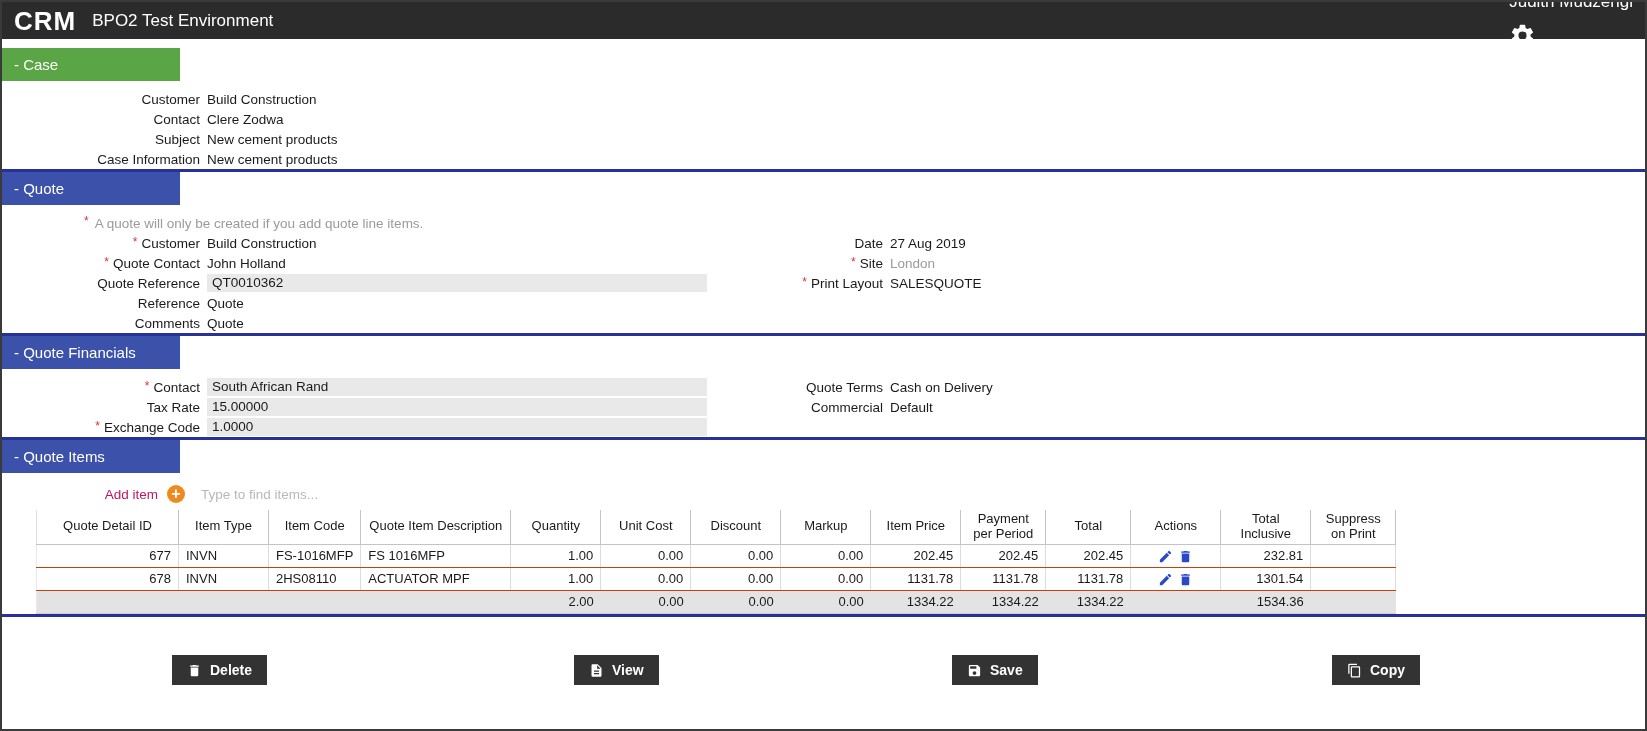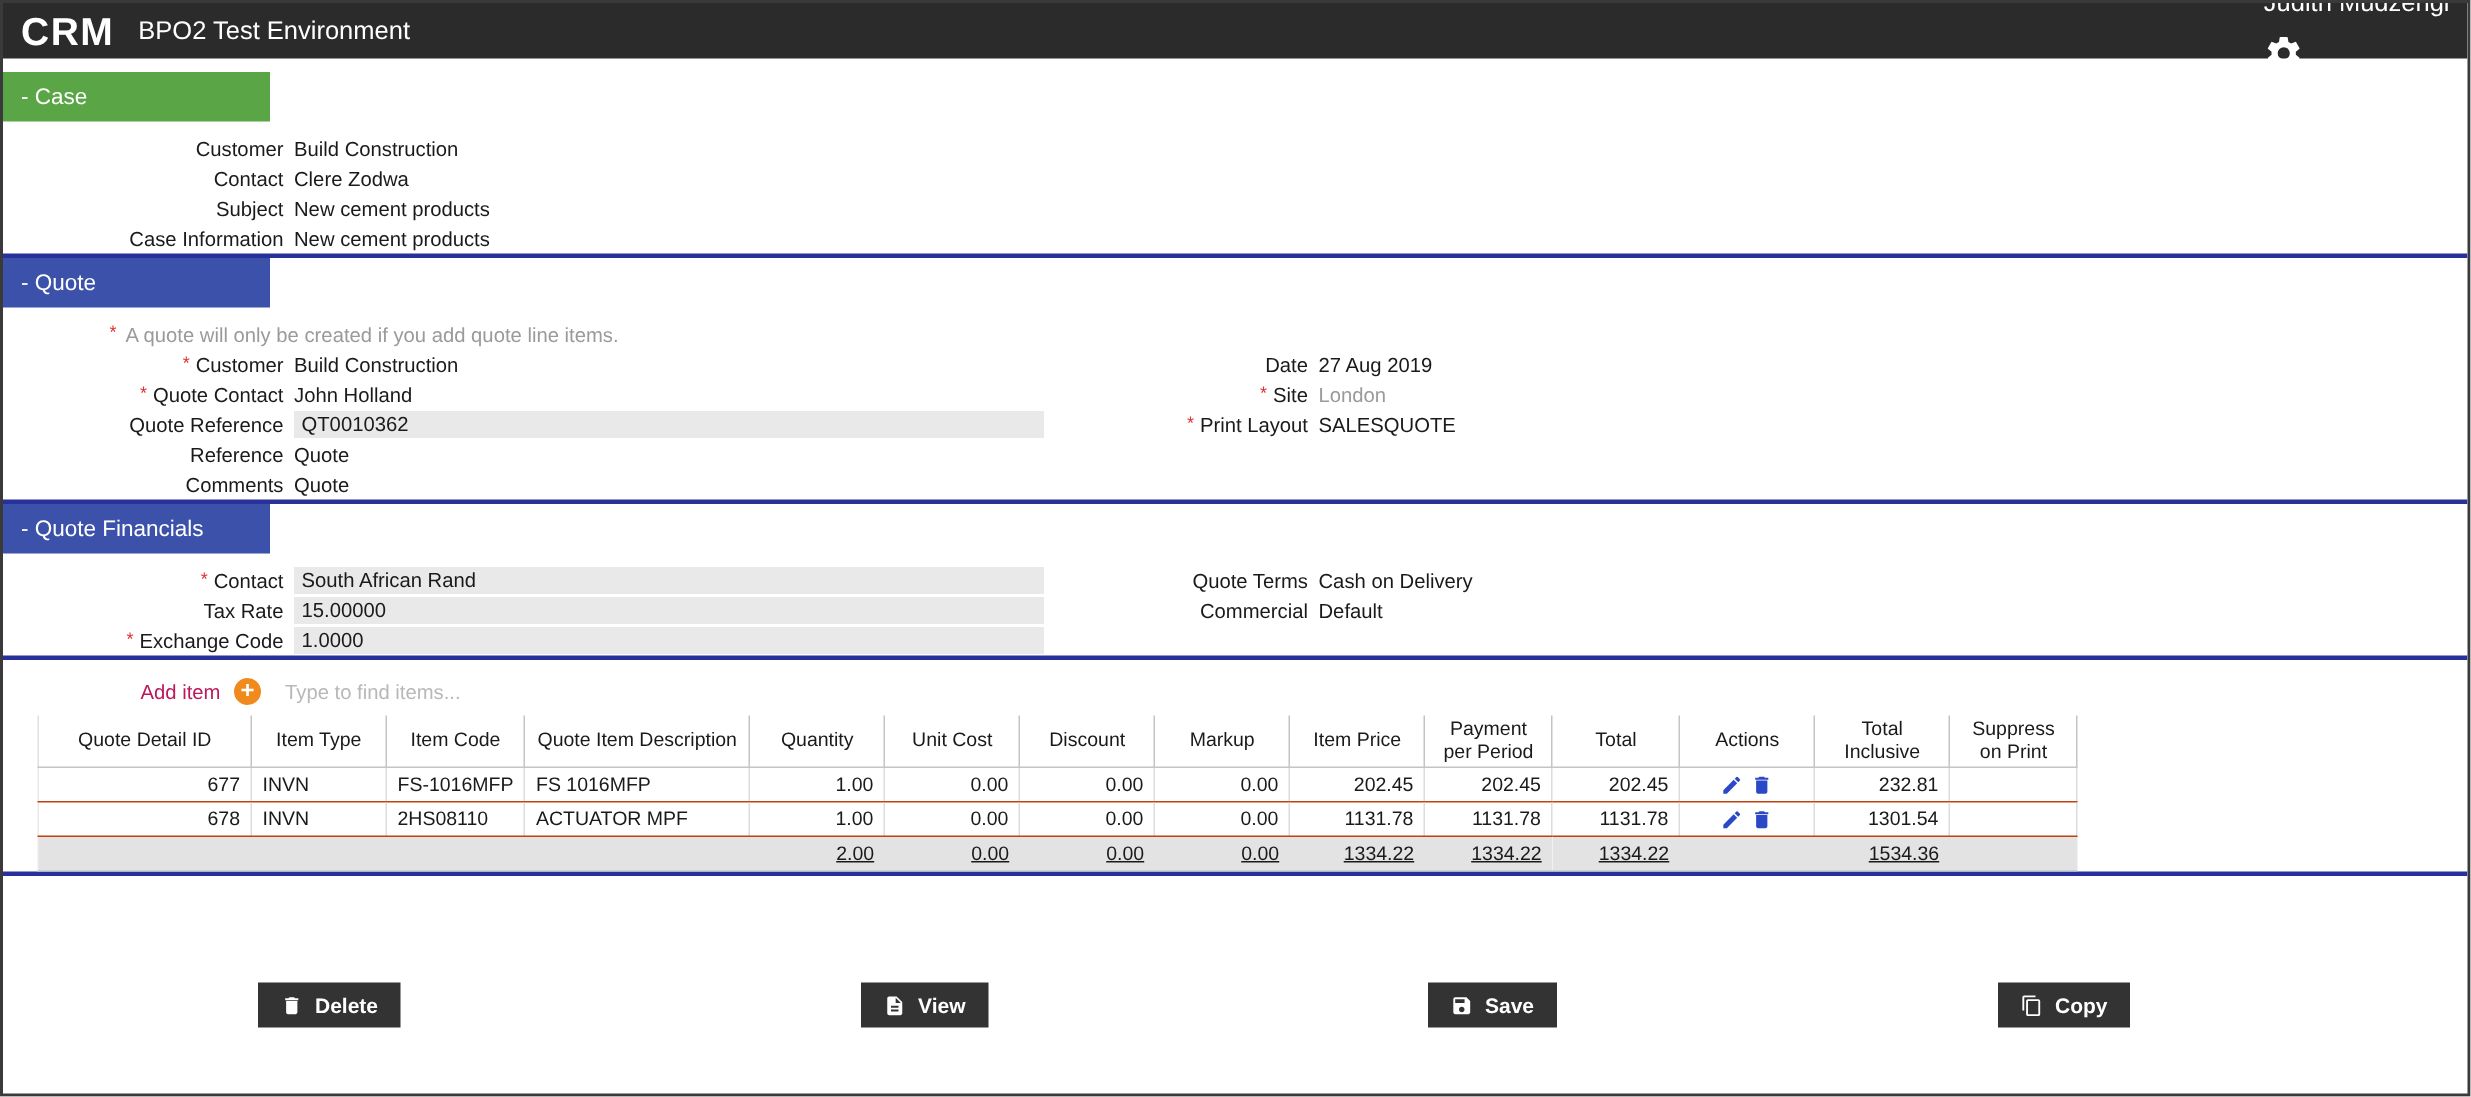--- a/index.html
+++ b/index.html
@@ -23,21 +23,21 @@
   .icon-btn { cursor:pointer; }
   .icon-btn svg { width:30px; height:30px; fill:#fff; display:block; }
 
   
   .section { display:flex;flex-direction:column; }
   .section.first { margin-top:9px; }
   .side { width:178px; flex:none; color:#fff; font-size:15px; padding:8px 12px; }
   .side-label::before { content:"- "; }
   .side.green { background:#5aa545; }
   .side.blue  { background:#3c51a9; }
-  .content { flex:1; padding-top:8px; }
+  .content { flex:1; padding-top:8px;margin-left:11px; }
   .divider { height:3px; background:#28309a; }
 
   .sec-case       { min-height:88px; }
   .sec-quote      { min-height:158px; }
   .sec-financials { min-height:70px; }
   .sec-items      { min-height:138px; }
 
   
   .field-row { display:flex; align-items:center; height:20px; font-size:13.5px; color:#1a1a1a; }
   .flabel { width:187px; flex:none; text-align:right; white-space:nowrap; }
@@ -65,21 +65,21 @@
   .items-table th { font-weight:normal; text-align:center; height:34px; vertical-align:middle; padding:1px 6px;
                     border-right:1px solid #c4c4c4; border-bottom:1px solid #c4c4c4; line-height:1.15; }
   .items-table th:first-child { border-left:1px solid #e0e0e0; }
   .items-table td { height:23px; padding:1px 7px; border-right:1px solid #dcdcdc; border-bottom:1px solid #c2410c; white-space:nowrap; overflow:hidden; }
   .items-table td:first-child { border-left:1px solid #e9e9e9; }
   td.num { text-align:right; }
   td.txt { text-align:left; }
   td.actions { text-align:center; }
   td.actions svg { width:15px; height:15px; fill:#2b49c6; vertical-align:middle; cursor:pointer; }
   td.actions .act-gap { display:inline-block; width:5px; }
-  tr.totals-row td { background:#e3e3e3; border-right:none; border-left:none; border-bottom:1px solid #cfcfcf;text-decoration:underline; }
+  tr.totals-row td { background:#e3e3e3; border-right:none; border-left:none; border-bottom:1px solid #cfcfcf; }
 
   
   .footer { position:absolute; left:0; right:0; bottom:40px; height:34px; }
   .fbtn { position:absolute; top:0; background:#333; color:#fff; display:inline-flex; align-items:center; gap:8px;
           padding:7px 15px; font-size:14px; font-weight:bold; cursor:pointer; }
   .fbtn svg { width:15px; height:15px; fill:#fff; flex:none; }
   .fbtn-delete { left:170px; }
   .fbtn-view   { left:572px; }
   .fbtn-save   { left:950px; }
   .fbtn-copy   { left:1330px; }
@@ -205,20 +205,23 @@
             <span class="flabel">Commercial</span>
             <span class="fvalue">Default</span>
           </div>
         </div>
       </div>
     </div>
   </div>
   <div class="divider"></div>
 
   <div class="section sec-items">
+    <div class="side blue">
+      <span class="side-label">Quote Items</span>
+    </div>
     <div class="content">
       <div class="add-row">
         <span class="add-label">Add item</span>
         <span class="plus-btn"></span>
         <input class="find-input" type="text" placeholder="Type to find items..." style="">
       </div>
 
       <table class="items-table">
         <colgroup>
           <col style="width:142px">

